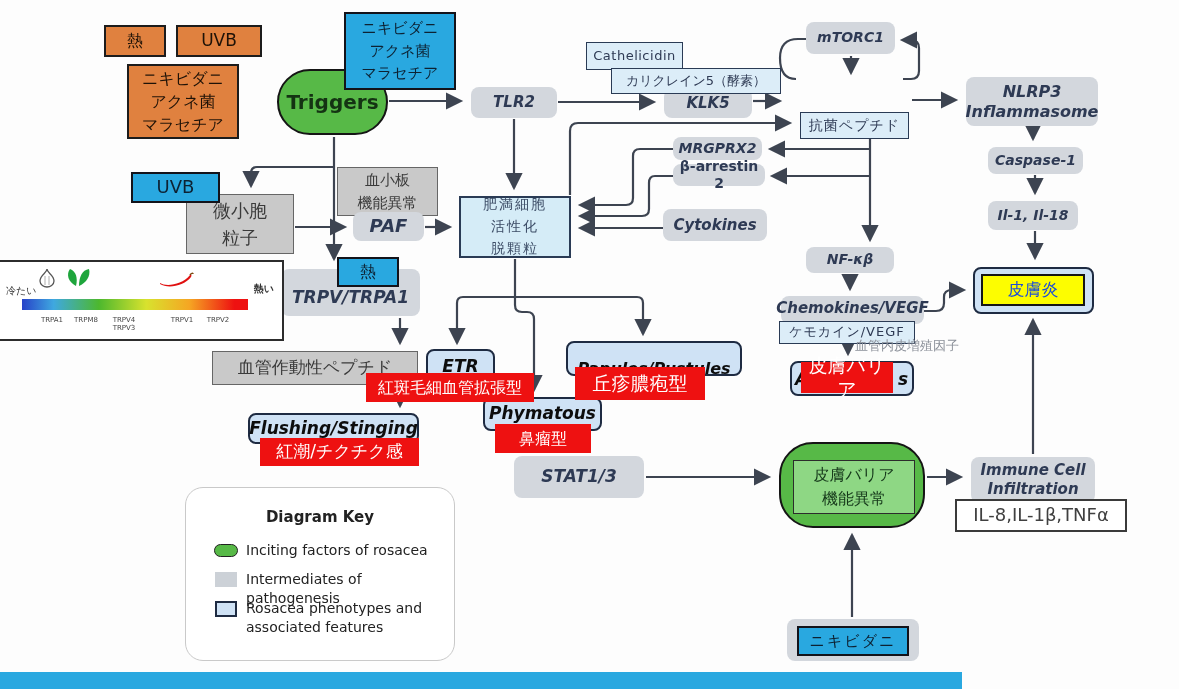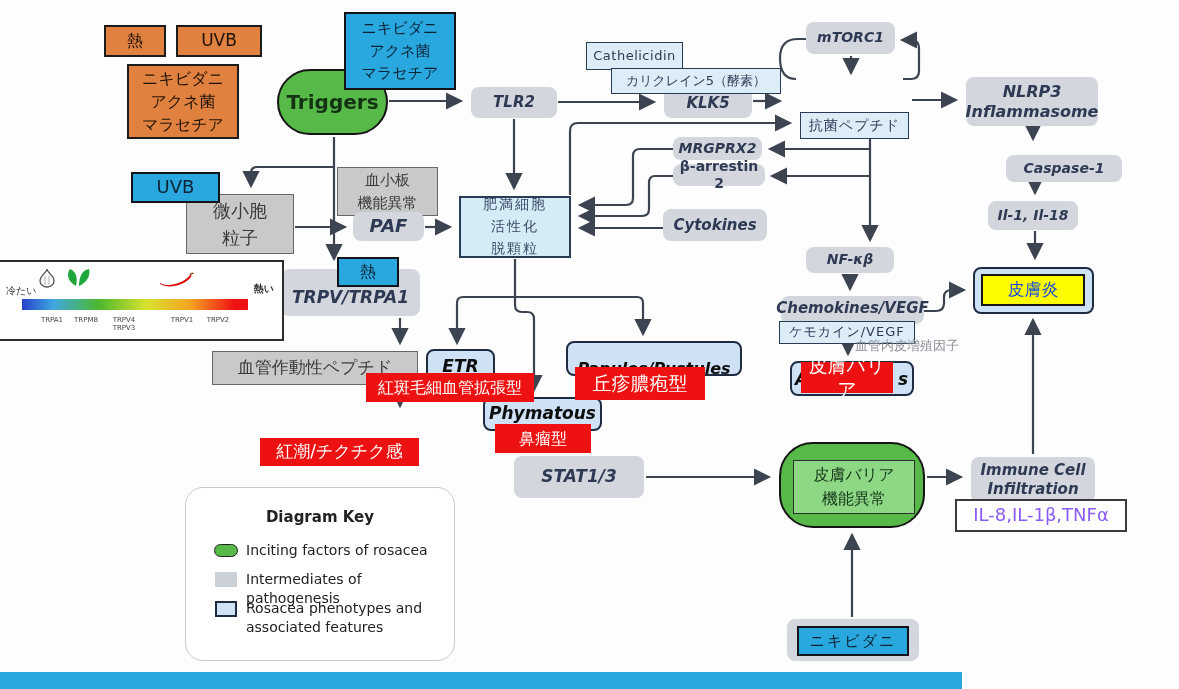--- a/index.html
+++ b/index.html
@@ -8,21 +8,21 @@
   .node{position:absolute;display:flex;align-items:center;justify-content:center;text-align:center;
         white-space:pre-line;box-sizing:border-box;line-height:1.25;z-index:2;}
   .gnode{background:#d3d7dd;border-radius:8px;color:#2e3a54;font-weight:bold;font-style:italic;}
   .orange{background:#e0813f;border:2px solid #1c1c1c;color:#1e1207;}
   .blue{background:#29a8e0;border:2px solid #13131a;color:#0d2233;}
   .lblue{background:#dcedf8;border:1.5px solid #2a3b55;color:#2e3a54;}
   .pheno{background:#cfe2f5;border:2.5px solid #1e2b42;border-radius:8px;color:#0d0d0d;font-weight:bold;font-style:italic;}
   .gjp{background:#c9c9c9;border:1.5px solid #666;color:#3a3a3a;}
   .red{background:#ee1111;color:#fff;z-index:4;}
   .yellow{background:#fdfd00;border:2px solid #161616;color:#1d4ed8;z-index:3;}
-  .whitebox{background:#fff;border:2px solid #3a3a3a;color:#8b5cf6;}
+  .whitebox{background:#fff;border:2px solid #3a3a3a;color:#404040;}
   .stadium{background:#57b947;border:2.5px solid #151515;border-radius:34px;}
   svg.wires{position:absolute;left:0;top:0;z-index:1;}
   .z3{z-index:3;} .z4{z-index:4;} .z5{z-index:5;}
   .note{position:absolute;color:#8b9099;font-size:13px;z-index:3;white-space:nowrap;}
   .panel{position:absolute;background:#fff;box-sizing:border-box;}
   .tick{position:absolute;font-size:7px;color:#444;text-align:center;line-height:1.2;white-space:pre-line;}
   .keylabel{position:absolute;font-size:14px;color:#222;line-height:1.35;white-space:pre-line;}
   .swatch{position:absolute;box-sizing:border-box;}
 </style>
 </head>
@@ -86,40 +86,41 @@
 マラセチア</div>
 
   <div class="node gnode" style="left:471px;top:87px;width:86px;height:31px;font-size:15px;">TLR2</div>
   <div class="node lblue" style="left:586px;top:42px;width:97px;height:28px;font-size:13px;letter-spacing:.5px;">Cathelicidin</div>
   <div class="node lblue z3" style="left:611px;top:68px;width:170px;height:26px;font-size:13px;">カリクレイン5（酵素）</div>
   <div class="node gnode" style="left:664px;top:89px;width:88px;height:29px;font-size:15px;">KLK5</div>
   <div class="node gnode" style="left:806px;top:22px;width:89px;height:32px;font-size:14px;">mTORC1</div>
   <div class="node lblue z3" style="left:800px;top:112px;width:109px;height:27px;font-size:14px;letter-spacing:1px;">抗菌ペプチド</div>
   <div class="node gnode" style="left:966px;top:77px;width:132px;height:49px;font-size:16px;">NLRP3
 Inflammasome</div>
-  <div class="node gnode" style="left:988px;top:155px;width:116px;height:27px;font-size:14px;margin-left:18px;">Caspase-1</div>
+  <div class="node gnode" style="left:988px;top:147px;width:95px;height:27px;font-size:14px;">Caspase-1</div>
   <div class="node gnode" style="left:988px;top:201px;width:90px;height:29px;font-size:14px;">Il-1, Il-18</div>
 
   <div class="node gnode" style="left:673px;top:137px;width:89px;height:23px;font-size:14px;">MRGPRX2</div>
   <div class="node gnode" style="left:673px;top:164px;width:92px;height:22px;font-size:14px;font-style:normal;font-weight:bold;">β-arrestin 2</div>
   <div class="node gnode" style="left:663px;top:209px;width:104px;height:32px;font-size:15px;">Cytokines</div>
   <div class="node" style="left:459px;top:196px;width:112px;height:62px;font-size:14px;background:#d5ecf7;border:2px solid #2a3b55;color:#3c4c66;letter-spacing:2px;line-height:1.55;">肥満細胞
 活性化
 脱顆粒</div>
 
   <div class="node gjp" style="left:337px;top:167px;width:101px;height:49px;font-size:15px;line-height:1.5;">血小板
 機能異常</div>
   <div class="node gnode z3" style="left:353px;top:212px;width:71px;height:29px;font-size:18px;">PAF</div>
   <div class="node gjp" style="left:186px;top:194px;width:108px;height:60px;font-size:18px;line-height:1.5;">微小胞
 粒子</div>
   <div class="node blue z3" style="left:131px;top:172px;width:89px;height:31px;font-size:18px;">UVB</div>
   <div class="node blue z3" style="left:337px;top:257px;width:62px;height:30px;font-size:16px;">熱</div>
   <div class="node gnode" style="left:281px;top:269px;width:139px;height:47px;font-size:17px;align-items:flex-end;padding-bottom:8px;">TRPV/TRPA1</div>
   <div class="node gjp" style="left:212px;top:351px;width:206px;height:34px;font-size:17px;">血管作動性ペプチド</div>
 
+  <div class="node pheno" style="left:248px;top:413px;width:171px;height:31px;font-size:17px;">Flushing/Stinging</div>
   <div class="node red" style="left:260px;top:438px;width:159px;height:28px;font-size:17px;">紅潮/チクチク感</div>
   <div class="node pheno" style="left:426px;top:349px;width:69px;height:38px;font-size:17px;align-items:flex-start;padding-top:5px;">ETR</div>
   <div class="node red" style="left:366px;top:373px;width:168px;height:29px;font-size:16px;">紅斑毛細血管拡張型</div>
   <div class="node pheno" style="left:566px;top:341px;width:176px;height:35px;font-size:16px;align-items:flex-start;padding-top:16px;">Papules/Pustules</div>
   <div class="node red" style="left:575px;top:367px;width:130px;height:33px;font-size:19px;">丘疹膿疱型</div>
   <div class="node pheno" style="left:483px;top:397px;width:119px;height:34px;font-size:17px;align-items:flex-start;padding-top:4px;">Phymatous</div>
   <div class="node red" style="left:495px;top:424px;width:96px;height:29px;font-size:16px;">鼻瘤型</div>
 
   <div class="node gnode" style="left:514px;top:456px;width:130px;height:42px;font-size:17px;">STAT1/3</div>
   <div class="node gnode" style="left:806px;top:247px;width:88px;height:26px;font-size:14px;">NF-κβ</div>

